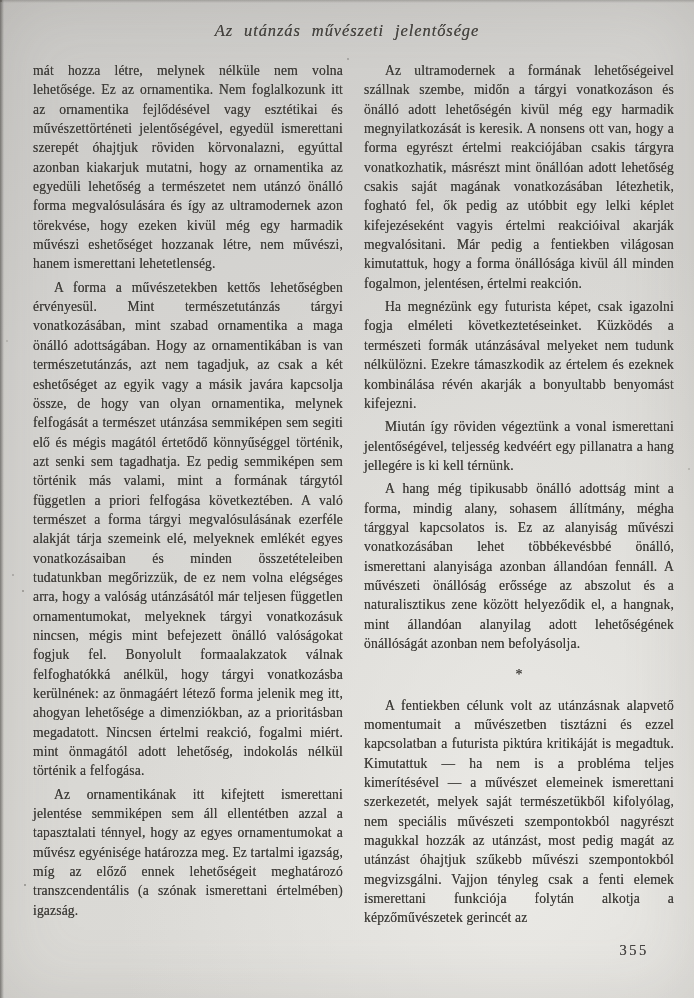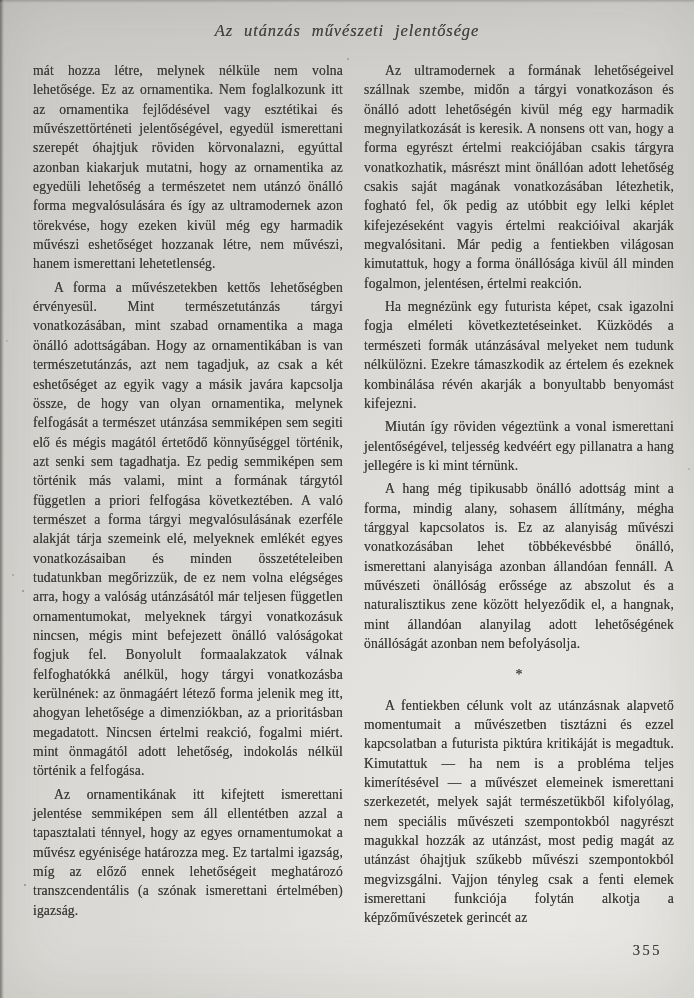--- a/index.html
+++ b/index.html
@@ -55,21 +55,21 @@
   .separator{
     text-align:center;
     margin:12px 0 11px 0;
     font-size:14px;
     letter-spacing:0;
     text-indent:0;
   }
   .pageno{
     position:absolute;
     top:942px;left:606px;width:56px;
-    text-align:right;
+    text-align:center;
     font-size:14.5px;
     letter-spacing:2.5px;
     color:#444240;
     text-shadow:0 0 0.6px rgba(68,66,64,0.75);
   }
   .speckles{
     position:absolute;top:0;left:0;width:2px;height:2px;border-radius:50%;
     background:rgba(86,83,78,0.55);
     box-shadow:
       12px 574px 0 0 rgba(96,93,88,0.40),
@@ -93,21 +93,21 @@
 
   <div class="columns">
     <div class="col">
         <p class="para">mát hozza létre, melynek nélküle nem volna lehetősége. Ez az ornamentika. Nem foglalkozunk itt az ornamentika fejlődésével vagy esztétikai és művészettörténeti jelentőségével, egyedül ismerettani szerepét óhajtjuk röviden körvonalazni, egyúttal azonban kiakarjuk mutatni, hogy az ornamentika az egyedüli lehetőség a természetet nem utánzó önálló forma megvalósulására és így az ultramodernek azon törekvése, hogy ezeken kivül még egy harmadik művészi eshetőséget hozzanak létre, nem művészi, hanem ismerettani lehetetlenség.</p>
         <p class="para indent">A forma a művészetekben kettős lehetőségben érvényesül. Mint természetutánzás tárgyi vonatkozásában, mint szabad ornamentika a maga önálló adottságában. Hogy az ornamentikában is van természetutánzás, azt nem tagadjuk, az csak a két eshetőséget az egyik vagy a másik javára kapcsolja össze, de hogy van olyan ornamentika, melynek felfogását a természet utánzása semmiképen sem segiti elő és mégis magától értetődő könnyűséggel történik, azt senki sem tagadhatja. Ez pedig semmiképen sem történik más valami, mint a formának tárgytól független a priori felfogása következtében. A való természet a forma tárgyi megvalósulásának ezerféle alakját tárja szemeink elé, melyeknek emlékét egyes vonatkozásaiban és minden összetételeiben tudatunkban megőrizzük, de ez nem volna elégséges arra, hogy a valóság utánzásától már teljesen független ornamentumokat, melyeknek tárgyi vonatkozásuk nincsen, mégis mint befejezett önálló valóságokat fogjuk fel. Bonyolult formaalakzatok válnak felfoghatókká anélkül, hogy tárgyi vonatkozásba kerülnének: az önmagáért létező forma jelenik meg itt, ahogyan lehetősége a dimenziókban, az a prioritásban megadatott. Nincsen értelmi reakció, fogalmi miért. mint önmagától adott lehetőség, indokolás nélkül történik a felfogása.</p>
         <p class="para indent">Az ornamentikának itt kifejtett ismerettani jelentése semmiképen sem áll ellentétben azzal a tapasztalati ténnyel, hogy az egyes ornamentumokat a művész egyénisége határozza meg. Ez tartalmi igazság, míg az előző ennek lehetőségeit meghatározó transzcendentális (a szónak ismerettani értelmében) igazság.</p>
       </div>
     <div class="col">
         <p class="para indent">Az ultramodernek a formának lehetőségeivel szállnak szembe, midőn a tárgyi vonatkozáson és önálló adott lehetőségén kivül még egy harmadik megnyilatkozását is keresik. A nonsens ott van, hogy a forma egyrészt értelmi reakciójában csakis tárgyra vonatkozhatik, másrészt mint önállóan adott lehetőség csakis saját magának vonatkozásában létezhetik, fogható fel, ők pedig az utóbbit egy lelki képlet kifejezéseként vagyis értelmi reakcióival akarják megvalósitani. Már pedig a fentiekben világosan kimutattuk, hogy a forma önállósága kivül áll minden fogalmon, jelentésen, értelmi reakción.</p>
         <p class="para indent">Ha megnézünk egy futurista képet, csak igazolni fogja elméleti következtetéseinket. Küzködés a természeti formák utánzásával melyeket nem tudunk nélkülözni. Ezekre támaszkodik az értelem és ezeknek kombinálása révén akarják a bonyultabb benyomást kifejezni.</p>
-        <p class="para indent">Miután így röviden végeztünk a vonal ismerettani jelentőségével, teljesség kedvéért egy pillanatra a hang jellegére is ki mint térnünk.</p>
+        <p class="para indent">Miután így röviden végeztünk a vonal ismerettani jelentőségével, teljesség kedvéért egy pillanatra a hang jellegére is ki kell térnünk.</p>
         <p class="para indent">A hang még tipikusabb önálló adottság mint a forma, mindig alany, sohasem állítmány, mégha tárggyal kapcsolatos is. Ez az alanyiság művészi vonatkozásában lehet többékevésbbé önálló, ismerettani alanyisága azonban állandóan fennáll. A művészeti önállóság erőssége az abszolut és a naturalisztikus zene között helyeződik el, a hangnak, mint állandóan alanyilag adott lehetőségének önállóságát azonban nem befolyásolja.</p>
         <div class="separator">*</div>
         <p class="para indent">A fentiekben célunk volt az utánzásnak alapvető momentumait a művészetben tisztázni és ezzel kapcsolatban a futurista piktúra kritikáját is megadtuk. Kimutattuk — ha nem is a probléma teljes kimerítésével — a művészet elemeinek ismerettani szerkezetét, melyek saját természetükből kifolyólag, nem speciális művészeti szempontokból nagyrészt magukkal hozzák az utánzást, most pedig magát az utánzást óhajtjuk szűkebb művészi szempontokból megvizsgálni. Vajjon tényleg csak a fenti elemek ismerettani funkciója folytán alkotja a képzőművészetek gerincét az</p>
       </div>
   </div>
 
   <div class="pageno">355</div>
 </div>
 
 </body></html>

